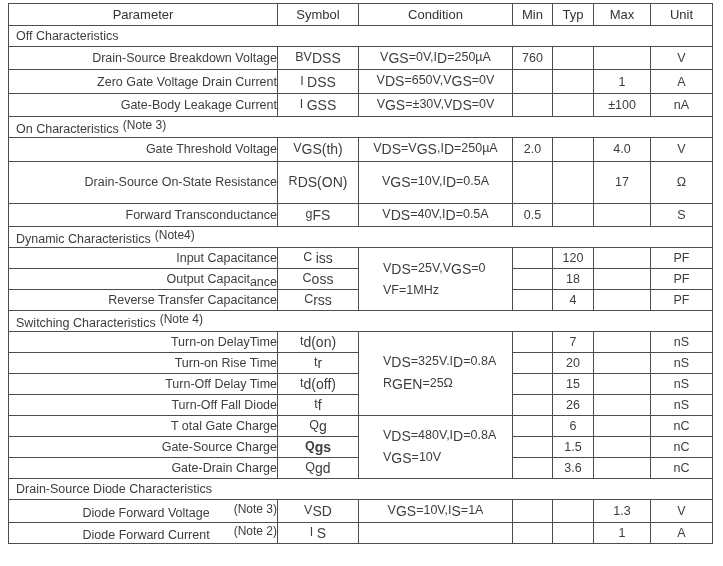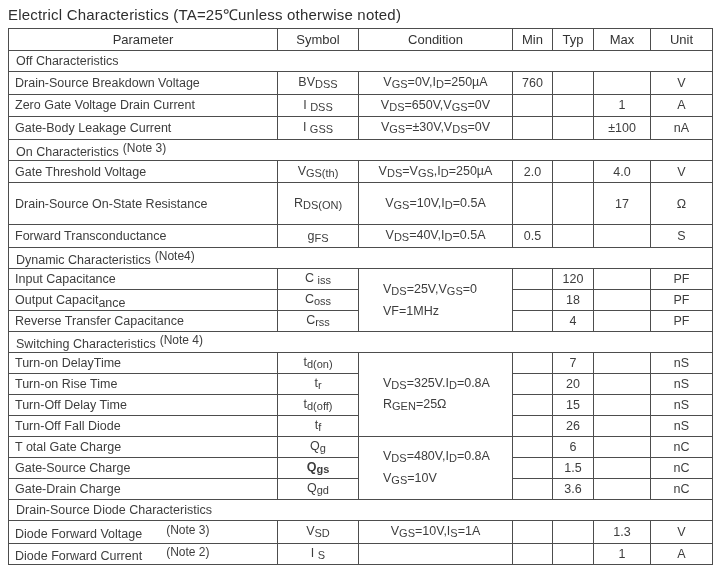--- a/index.html
+++ b/index.html
@@ -19,36 +19,35 @@
   th,td{
     border:1px solid #4d4d4d;overflow:hidden;
     font-weight:400;vertical-align:middle;
   }
   th{
     font-size:13px;color:#333;height:21px;text-align:center;padding:0;
   }
   tbody tr{height:21px;}
   tbody tr.tall{height:42px;}
   td{font-size:12.5px;text-align:center;padding:0;color:#3d3d3d;}
-  td.c-param{text-align:left;padding-left:6px;}
+  td.c-param{text-align:right;padding-left:6px;}
   td.c-cond{line-height:1.6;}
   td.c-cond.left{text-align:left;padding-left:24px;}
   td.section-cell{text-align:left;padding-left:7px;}
   .bold{font-weight:700;}
-  .sub{font-size:11px;vertical-align:-2px;letter-spacing:0;}
+  .sub{font-size:14px;vertical-align:-2px;letter-spacing:0;}
   .sup{font-size:12px;vertical-align:4px;}
   .low{position:relative;top:3px;}
   .note{margin-left:4px;}
   .pnote{margin-left:24px;}
 </style>
 </head>
 <body>
 
 <div class="page">
-  <div class="title">Electricl Characteristics (TA=25℃unless otherwise noted)</div>
   <table>
     <colgroup>
       <col style="width:269px">
         <col style="width:81px">
         <col style="width:154px">
       <col style="width:40px">
         <col style="width:41px">
         <col style="width:57px">
         <col style="width:62px">
     </colgroup>

